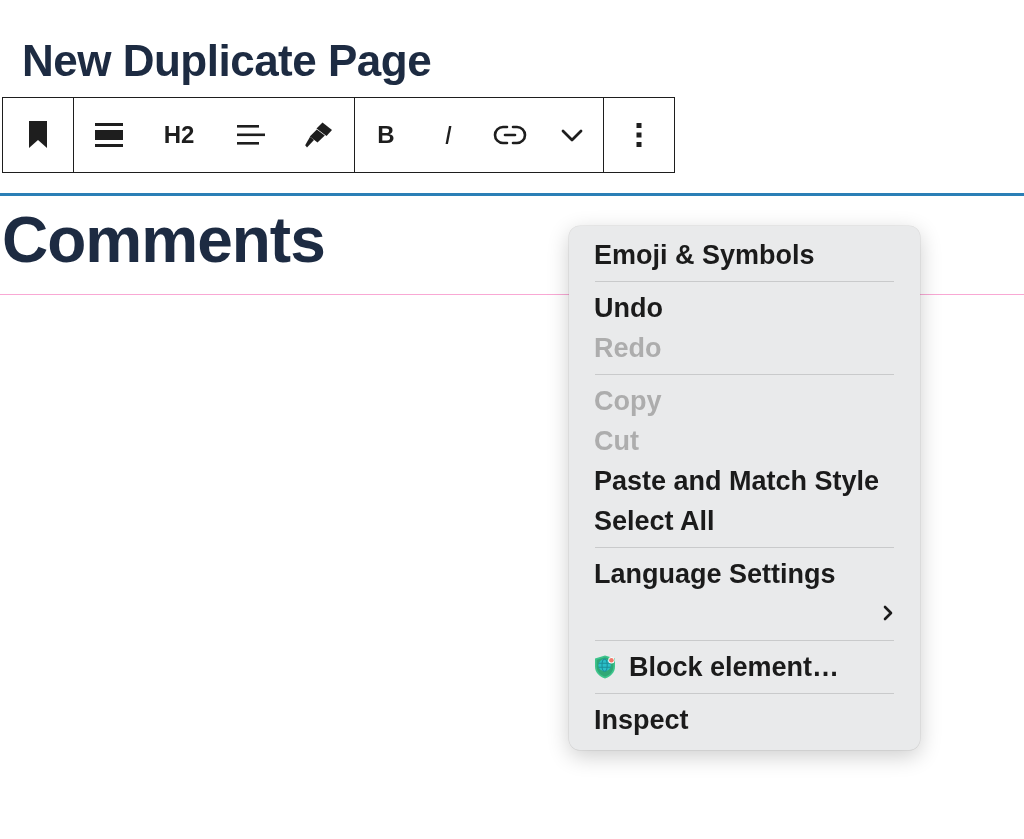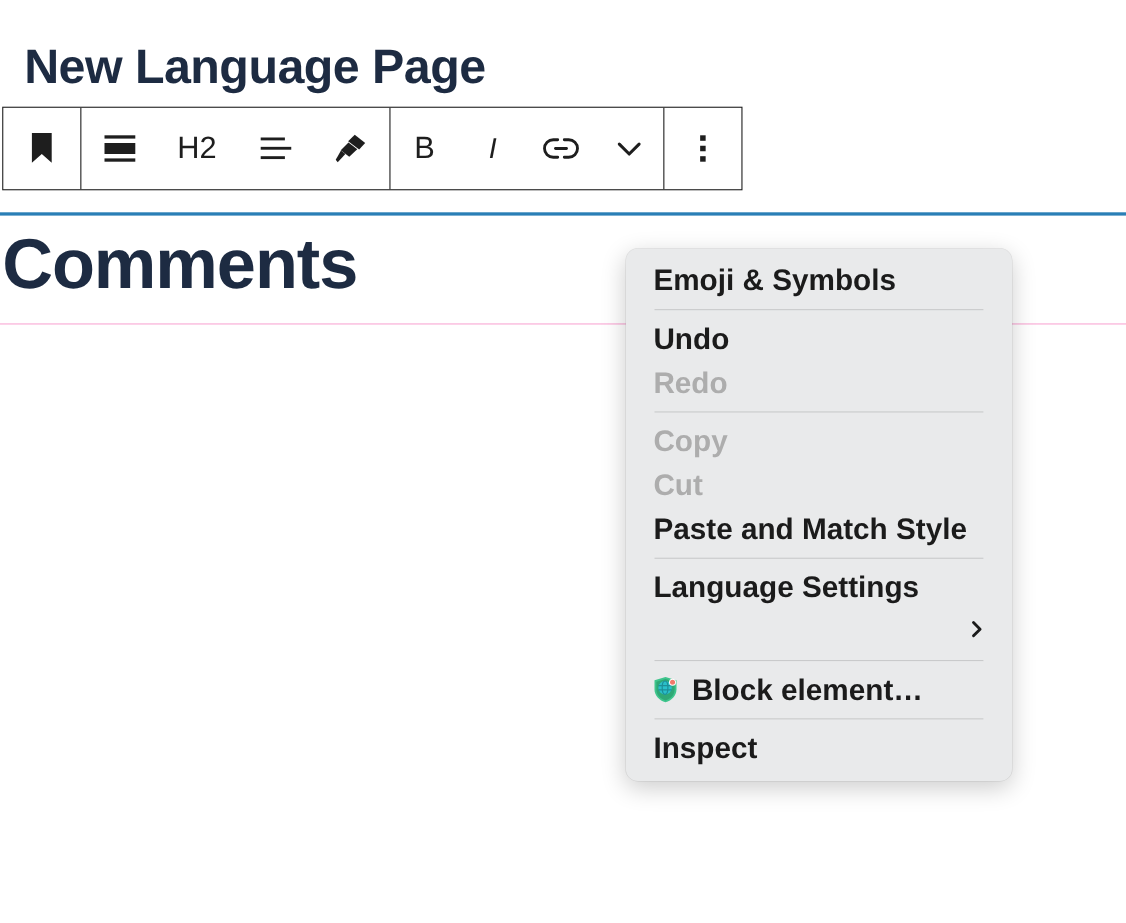--- a/index.html
+++ b/index.html
@@ -58,22 +58,22 @@
     background: transparent;
     border: none;
     cursor: pointer;
     padding: 0;
     color: #1e1e1e;
   }
   .tb-btn.narrow { width: 62px; }
   .tb-btn svg { display: block; }
   .tb-text {
     font-family: "Liberation Sans", sans-serif;
-    font-size: 28px;
-    font-weight: 400;
+    font-size: 24px;
+    font-weight: 700;
     color: #1e1e1e;
     line-height: 1;
   }
   .tb-text.italic {
     font-style: italic;
     font-weight: 500;
     font-size: 26px;
   }
 
   
@@ -152,21 +152,21 @@
     height: 26px;
     margin-right: 11px;
     flex: 0 0 auto;
     display: block;
   }
   .menu-item.with-icon { padding-left: 15px; }
 </style>
 </head>
 <body>
 
-<div id="page-title">New Language Page</div>
+<div id="page-title">New Duplicate Page</div>
 
 <div id="block-toolbar">
 
   <div class="tb-group">
     <button class="tb-btn" title="Block">
       <span>
         <svg width="26" height="30" viewBox="0 0 26 30" aria-hidden="true">
           <path d="M4 1 H22 V28 L13 20 L4 28 Z" fill="#1e1e1e"></path>
         </svg>
       </span>
@@ -274,20 +274,23 @@
   <div class="menu-sep"></div>
 
   <div class="menu-item disabled">
     <span class="m-label">Copy</span>
   </div>
   <div class="menu-item disabled">
     <span class="m-label">Cut</span>
   </div>
   <div class="menu-item">
     <span class="m-label">Paste and Match Style</span>
+  </div>
+  <div class="menu-item">
+    <span class="m-label">Select All</span>
   </div>
   <div class="menu-sep"></div>
 
   <div class="menu-item">
     <span class="m-label">Language Settings</span>
   </div>
   <div class="menu-item">
     <span class="m-arrow">
       <svg width="14" height="20" viewBox="0 0 14 20" aria-hidden="true">
         <path d="M4 4 L10 10 L4 16" fill="none" stroke="#1b1b1b" stroke-width="2.6" stroke-linecap="round" stroke-linejoin="round"></path>

